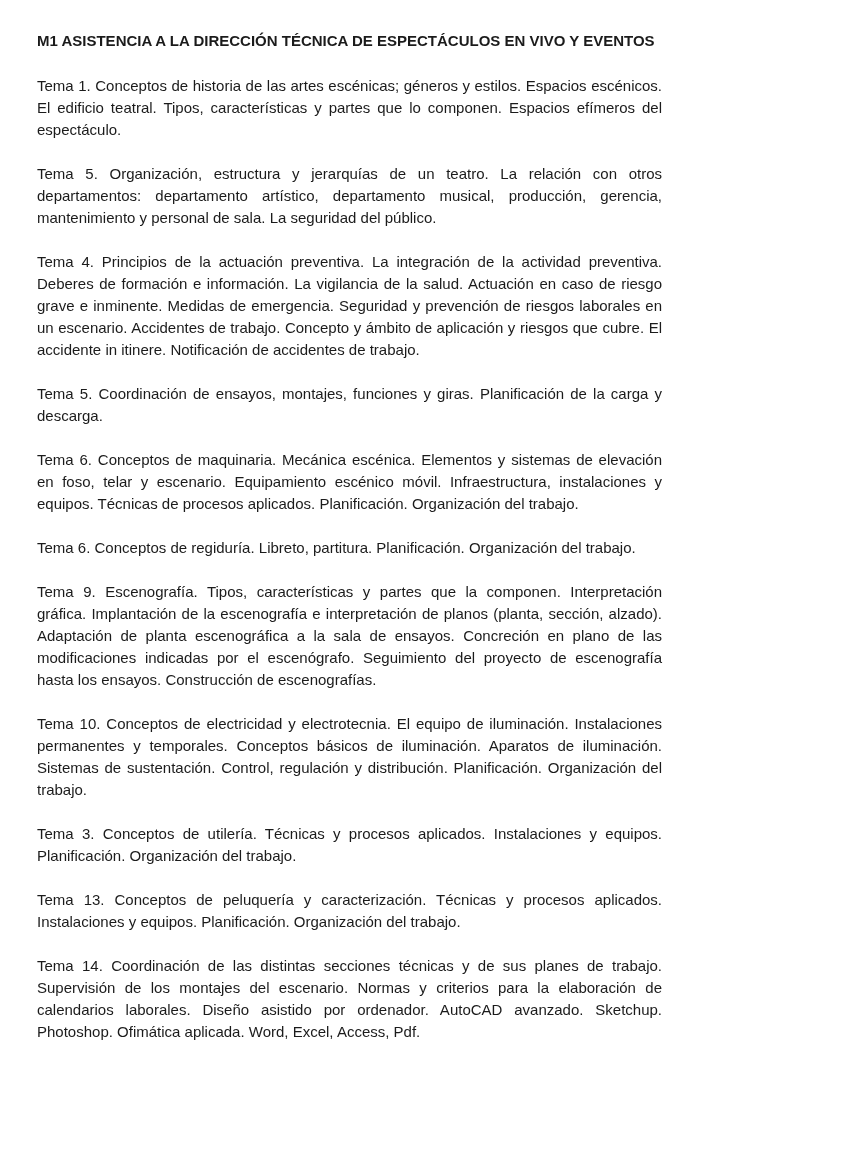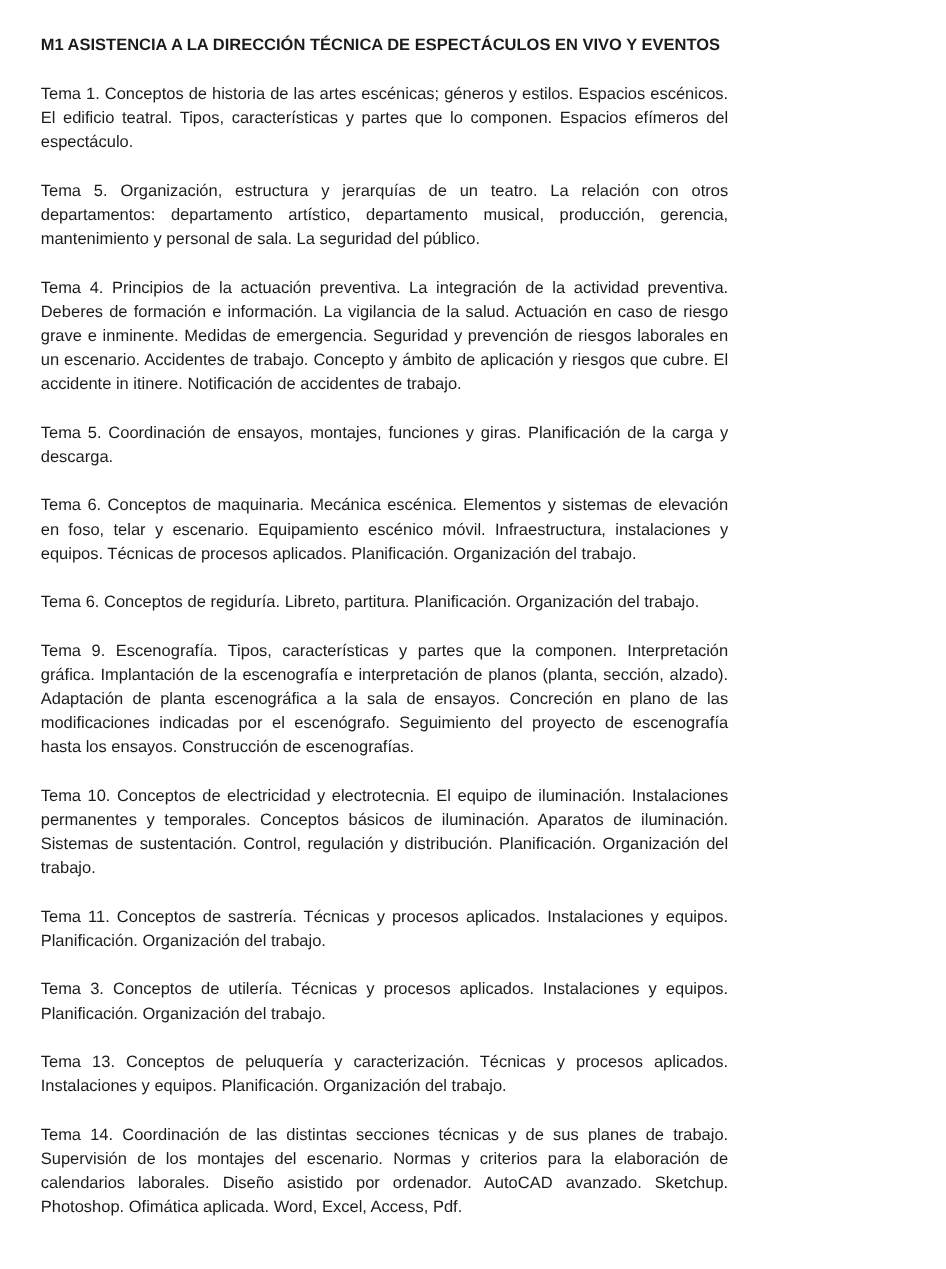--- a/index.html
+++ b/index.html
@@ -79,24 +79,20 @@
   <p class="topic">
     <span class="topic-label">Tema 9.</span>
     <span class="topic-text">Escenografía. Tipos, características y partes que la componen. Interpretación gráfica. Implantación de la escenografía e interpretación de planos (planta, sección, alzado). Adaptación de planta escenográfica a la sala de ensayos. Concreción en plano de las modificaciones indicadas por el escenógrafo. Seguimiento del proyecto de escenografía hasta los ensayos. Construcción de escenografías.</span>
   </p>
 
   <p class="topic">
     <span class="topic-label">Tema 10.</span>
     <span class="topic-text">Conceptos de electricidad y electrotecnia. El equipo de iluminación. Instalaciones permanentes y temporales. Conceptos básicos de iluminación. Aparatos de iluminación. Sistemas de sustentación. Control, regulación y distribución. Planificación. Organización del trabajo.</span>
   </p>
 
-  <p class="topic">
-    <span class="topic-label">Tema 11.</span>
-    <span class="topic-text">Conceptos de sastrería. Técnicas y procesos aplicados. Instalaciones y equipos. Planificación. Organización del trabajo.</span>
-  </p>
 
   <p class="topic">
     <span class="topic-label">Tema 3.</span>
     <span class="topic-text">Conceptos de utilería. Técnicas y procesos aplicados. Instalaciones y equipos. Planificación. Organización del trabajo.</span>
   </p>
 
   <p class="topic">
     <span class="topic-label">Tema 13.</span>
     <span class="topic-text">Conceptos de peluquería y caracterización. Técnicas y procesos aplicados. Instalaciones y equipos. Planificación. Organización del trabajo.</span>
   </p>

